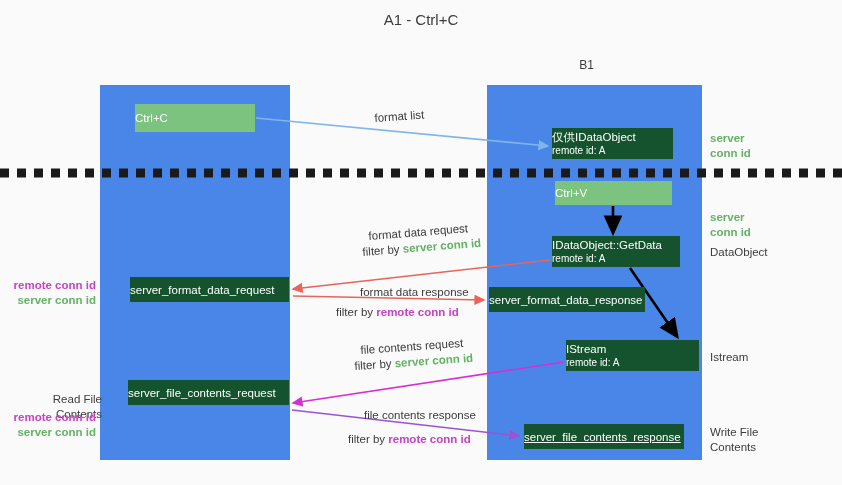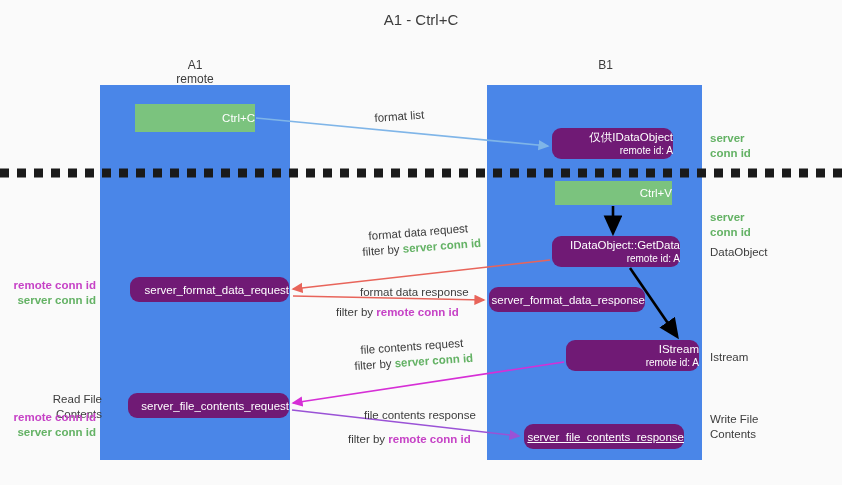--- a/index.html
+++ b/index.html
@@ -18,60 +18,60 @@
   #title{
     left:0;top:10px;width:842px;text-align:center;
     font-size:15px;line-height:20px;color:#3c3c3c;
   }
 
   
   .lane-head{
     text-align:center;font-size:12px;line-height:14px;color:#3c3c3c;
   }
   #head-a1{left:100px;top:58px;width:190px;}
-  #head-b1{left:498px;top:58px;width:215px;text-align:center;}
+  #head-b1{left:479px;top:58px;width:215px;text-align:center;}
 
   
   .lane{background:#4a86e8;}
   #lane-a1{left:100px;top:85px;width:190px;height:375px;}
   #lane-b1{left:487px;top:85px;width:215px;height:375px;}
 
   
   .box{
     box-sizing:border-box;
     display:flex;flex-direction:column;
-    align-items:flex-end;justify-content:center;
+    align-items:flex-start;justify-content:center;
     color:#ffffff;font-size:11.5px;line-height:14px;
     text-align:center;
   }
   .green{background:#7bc37e;}
-  .orange{background:#701a75;border-radius:9px;}
+  .orange{background:#14532d;}
   .box .l2{font-size:10px;}
 
   #box-ctrlc{left:135px;top:104px;width:120px;height:28px;}
   #box-idataobject{left:552px;top:128px;width:121px;height:31px;}
-  #box-ctrlv{left:555px;top:181px;width:117px;height:24px;padding-left:16px;}
+  #box-ctrlv{left:555px;top:181px;width:117px;height:24px;}
   #box-getdata{left:552px;top:236px;width:128px;height:31px;}
   #box-fmt-req{left:130px;top:277px;width:159px;height:25px;}
   #box-fmt-res{left:489px;top:287px;width:156px;height:25px;}
   #box-istream{left:566px;top:340px;width:133px;height:31px;}
-  #box-file-req{left:128px;top:393px;width:161px;height:25px;padding-left:32px;}
+  #box-file-req{left:128px;top:380px;width:161px;height:25px;}
   #box-file-res{left:524px;top:424px;width:160px;height:25px;text-decoration:underline;}
 
   
   .note{font-size:11.5px;line-height:15px;color:#3c3c3c;}
   .green-t{color:#64b265;font-weight:bold;}
   .mag-t{color:#c642c6;font-weight:bold;}
   .plain{color:#3c3c3c;}
 
   #lbl-srv-1{left:710px;top:131px;}
   #lbl-srv-2{left:710px;top:210px;}
   #lbl-dataobject{left:710px;top:245px;}
   #lbl-istream{left:710px;top:350px;}
-  #lbl-write{left:710px;top:412px;}
+  #lbl-write{left:710px;top:425px;}
 
   #lbl-left-1{left:8px;top:278px;width:88px;text-align:right;}
   #lbl-read{left:8px;top:392px;width:94px;text-align:right;}
   #lbl-left-2{left:8px;top:410px;width:88px;text-align:right;}
 
   
   .cap{font-size:11.5px;line-height:15px;color:#3c3c3c;white-space:nowrap;}
   #cap-formatlist{left:374px;top:111px;transform:rotate(-4deg);transform-origin:left top;}
   #cap-fdr{left:368px;top:229px;transform:rotate(-4.5deg);transform-origin:left top;}
   #cap-fdr2{left:362px;top:245px;transform:rotate(-4.5deg);transform-origin:left top;}
@@ -86,24 +86,20 @@
 </style>
 </head>
 <body>
 
 <div id="stage">
 
   <div class="abs" id="title">
     <div>A1 - Ctrl+C</div>
   </div>
 
-  <div class="abs lane-head" id="head-a1">
-    <div>A1</div>
-    <div>remote</div>
-  </div>
   <div class="abs lane-head" id="head-b1">
     <div>B1</div>
   </div>
 
   <div class="abs lane" id="lane-a1"></div>
   <div class="abs lane" id="lane-b1"></div>
 
   <svg id="wires" viewBox="0 0 842 485">
     <defs>
       <marker id="ah-blue" markerWidth="7" markerHeight="7" refX="6" refY="3.2" orient="auto">

